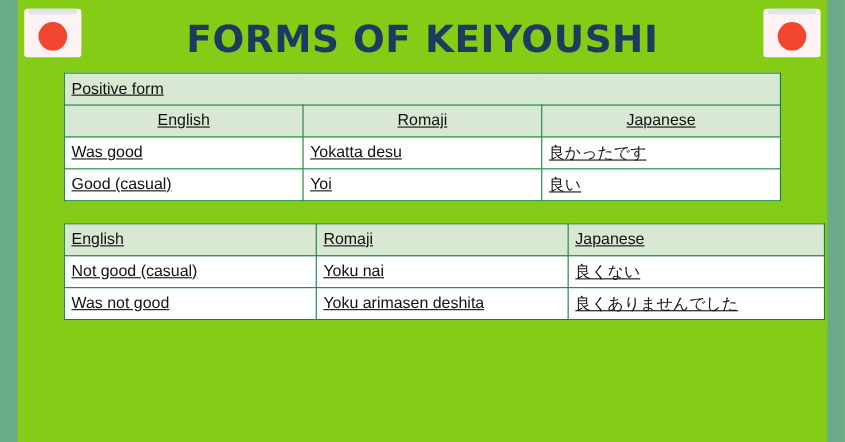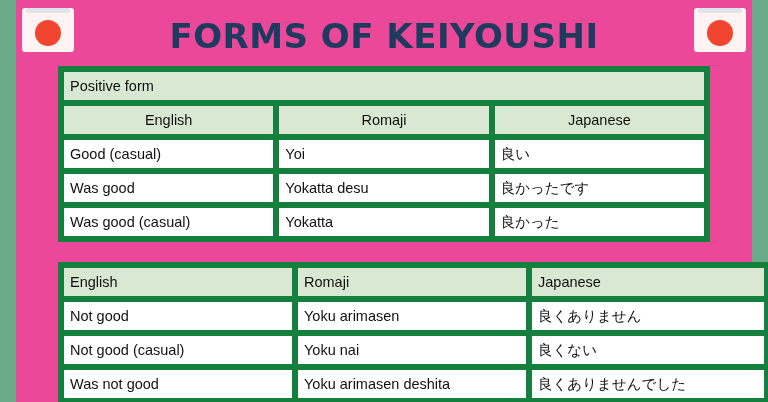--- a/index.html
+++ b/index.html
@@ -11,21 +11,21 @@
     height: 402px;
     background: #ffffff;
     font-family: "Liberation Sans", sans-serif;
     overflow: hidden;
     position: relative;
   }
   .page {
     position: relative;
     width: 768px;
     height: 402px;
-    background: #ec4899;
+    background: #84cc16;
     box-sizing: border-box;
   }
   
   .side-bar {
     position: absolute;
     top: 0;
     width: 16px;
     height: 402px;
     background: #6aab8a;
   }
@@ -84,28 +84,29 @@
   table.form-table {
     width: 652px;
     border-collapse: collapse;
     table-layout: fixed;
     background: #ffffff;
   }
   .spacer {
     height: 20px;
   }
   table.form-table td, table.form-table th {
-    border: 6px solid #15803d;
+    border: 1px solid #15803d;
     padding: 3px 6px;
     font-size: 14.5px;
     color: #111111;
     font-weight: normal;
     text-align: left;
     vertical-align: middle;
     height: 22px;
+    text-decoration: underline;
   }
   .section-head td {
     background: #d9e8d2;
     text-align: center;
     font-size: 17px;
     padding: 4px 6px;
     height: 26px;
   }
   .col-head td {
     background: #d9e8d2;
@@ -148,50 +149,40 @@
       <tbody>
           <tr class="section-head">
         <td colspan="3">Positive form</td>
       </tr>
       <tr class="col-head centered">
         <td class="c-en">English</td>
         <td class="c-ro">Romaji</td>
         <td class="c-jp">Japanese</td>
       </tr>
       <tr>
-        <td>Good (casual)</td>
-        <td>Yoi</td>
-        <td class="jp">良い</td>
-      </tr>
-      <tr>
         <td>Was good</td>
         <td>Yokatta desu</td>
         <td class="jp">良かったです</td>
       </tr>
       <tr>
-        <td>Was good (casual)</td>
-        <td>Yokatta</td>
-        <td class="jp">良かった</td>
+        <td>Good (casual)</td>
+        <td>Yoi</td>
+        <td class="jp">良い</td>
       </tr>
     </tbody>
       </table>
 
     <div class="spacer"></div>
 
     <table class="form-table">
       <tbody>
       <tr class="col-head">
         <td class="c-en">English</td>
         <td class="c-ro">Romaji</td>
         <td class="c-jp">Japanese</td>
-      </tr>
-      <tr>
-        <td>Not good</td>
-        <td>Yoku arimasen</td>
-        <td class="jp">良くありません</td>
       </tr>
       <tr>
         <td>Not good (casual)</td>
         <td>Yoku nai</td>
         <td class="jp">良くない</td>
       </tr>
       <tr>
         <td>Was not good</td>
         <td>Yoku arimasen deshita</td>
         <td class="jp">良くありませんでした</td>

